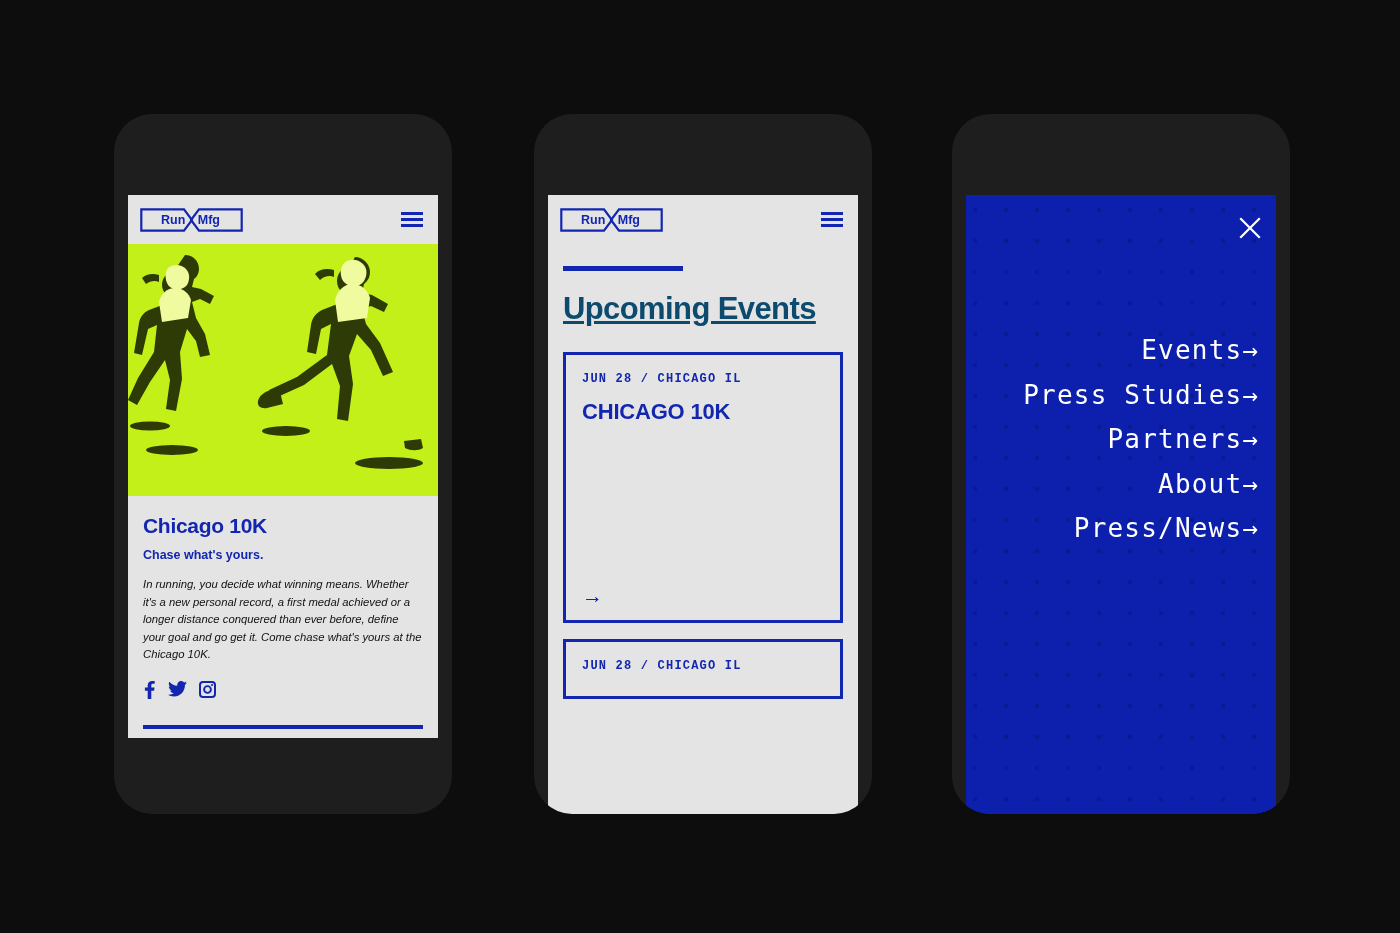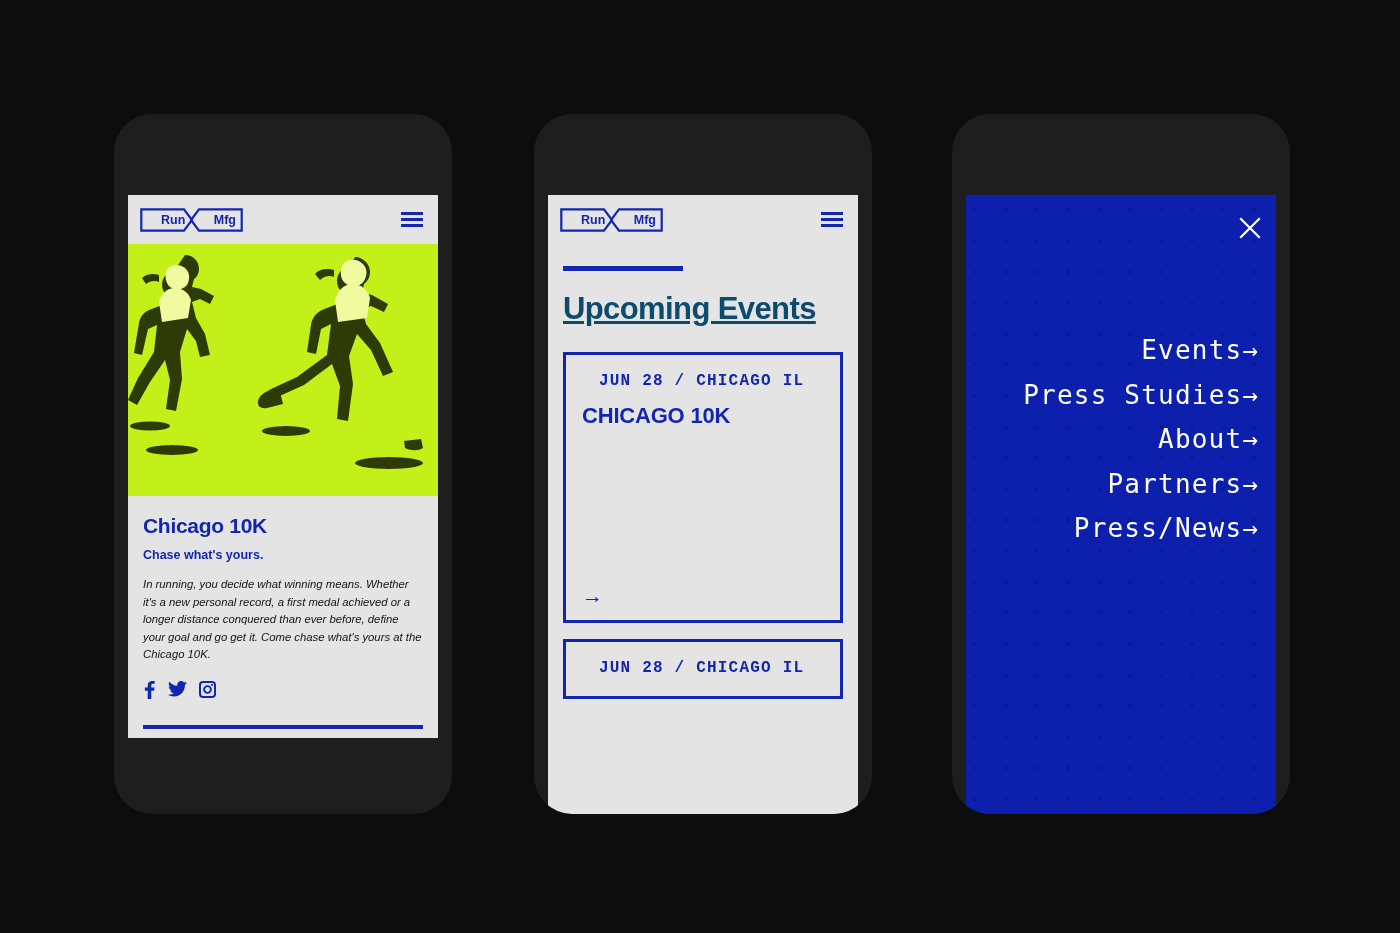--- a/index.html
+++ b/index.html
@@ -34,21 +34,21 @@
   }
   .logo-wrap{
     position:relative; display:inline-block; height:24px; width:103px;
   }
   .logo-wrap svg{ position:absolute; left:0; top:0; }
   .logo-wrap .lbl{
     position:absolute; top:0; height:24px; line-height:24px;
     color:#1226b0; font-weight:700; font-size:12.5px;
   }
   .logo-wrap .lbl.run{ left:21px; }
-  .logo-wrap .lbl.mfg{ right:7px; }
+  .logo-wrap .lbl.mfg{ right:23px; }
 
   .hamburger{ width:22px; height:15px; display:flex; flex-direction:column;
     justify-content:space-between; cursor:pointer; }
   .hamburger i{ display:block; height:2.6px; background:#1226b0; border-radius:0; }
 
   
   .hero{ width:310px; height:252px; position:relative; overflow:hidden;
     background:#c3f019; }
   .hero svg{ position:absolute; left:0; top:0; }
 
@@ -65,22 +65,22 @@
   .rule-short{ width:120px; height:5px; background:#1226b0; margin:22px 0 18px 0; }
   .sec-title{ color:#0c4a6e; font-size:31px; font-weight:700; line-height:1.26;
     letter-spacing:-.6px;text-decoration:underline; }
   .cards{ margin-top:24px; }
   .card{
     border:3px solid #1226b0; background:#e4e4e4; padding:17px 16px 14px 16px;
     margin-bottom:16px; position:relative;
   }
   .card-1{ height:271px; display:flex; flex-direction:column; }
   .card-2{ height:60px; }
-  .card-meta{ color:#1226b0; font-size:16px; letter-spacing:1.2px;
-    font-family:"Liberation Mono", monospace; font-weight:700;margin-left:17px; }
+  .card-meta{ color:#1226b0; font-size:12px; letter-spacing:1.2px;
+    font-family:"Liberation Mono", monospace; font-weight:700; }
   .card-title{ color:#1226b0; font-size:22px; font-weight:700; margin-top:13px;
     letter-spacing:-.2px; }
   .card-arrow{ margin-top:auto; color:#1226b0; font-size:21px; line-height:1; }
 
   
   .menu-screen{ position:relative; width:314px; height:653px;
     background:#0c20ad; }
   .dots{ position:absolute; inset:0; opacity:.5;
     background-image:radial-gradient(circle at 3px 3px, rgba(0,0,0,.30) 2.1px, transparent 2.4px);
     background-size:31px 31px; background-position:6px 12px; }
@@ -222,21 +222,21 @@
 
         <div class="close-btn">
           <svg width="22" height="22" viewBox="0 0 22 22">
             <path d="M2 2 L20 20 M20 2 L2 20" stroke="#ffffff" stroke-width="2.2" stroke-linecap="square"></path>
           </svg>
         </div>
 
         <nav class="menu-list">
           <a class="menu-item"><span>Events</span><span class="arw">→</span></a>
           <a class="menu-item"><span>Press Studies</span><span class="arw">→</span></a>
+          <a class="menu-item"><span>Partners</span><span class="arw">→</span></a>
           <a class="menu-item"><span>About</span><span class="arw">→</span></a>
-          <a class="menu-item"><span>Partners</span><span class="arw">→</span></a>
           <a class="menu-item"><span>Press/News</span><span class="arw">→</span></a>
         </nav>
       </div>
     </div>
   </div>
 
 </div>
 
 </body></html>

